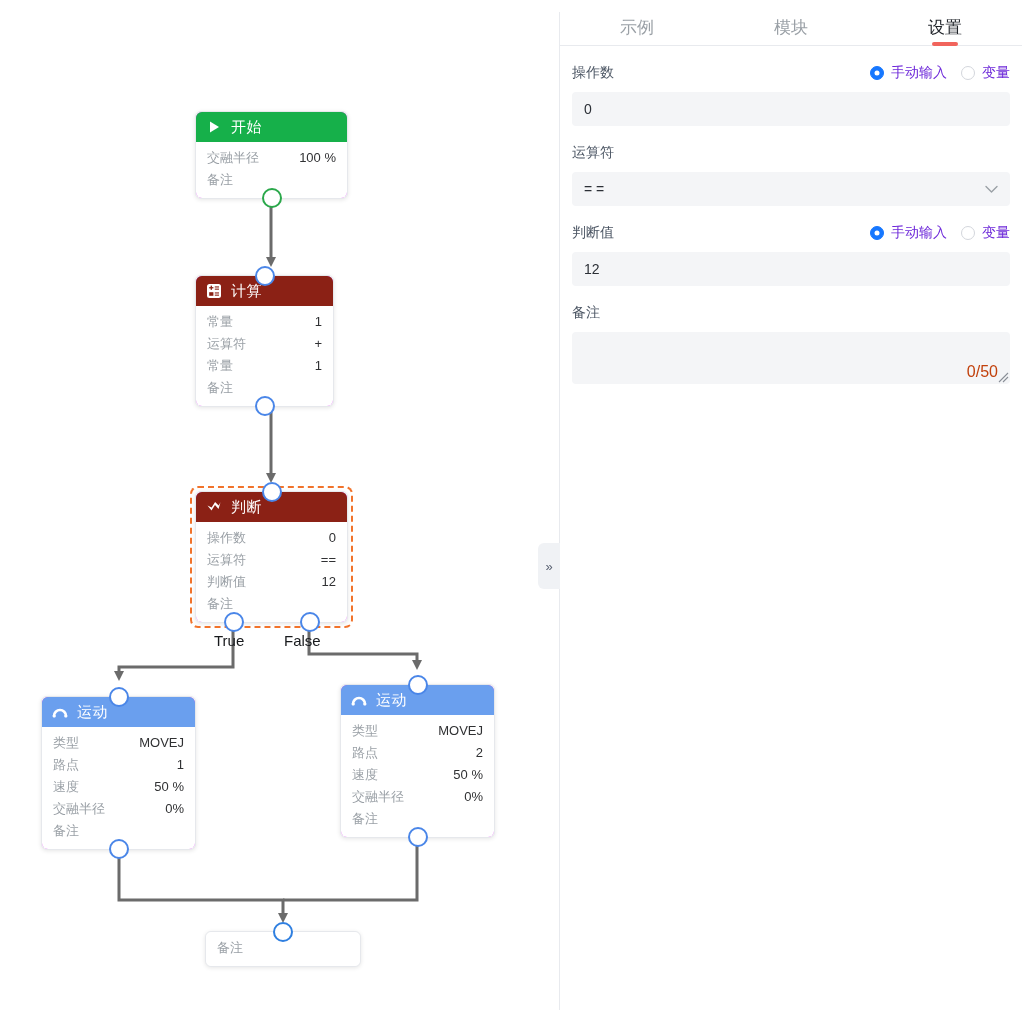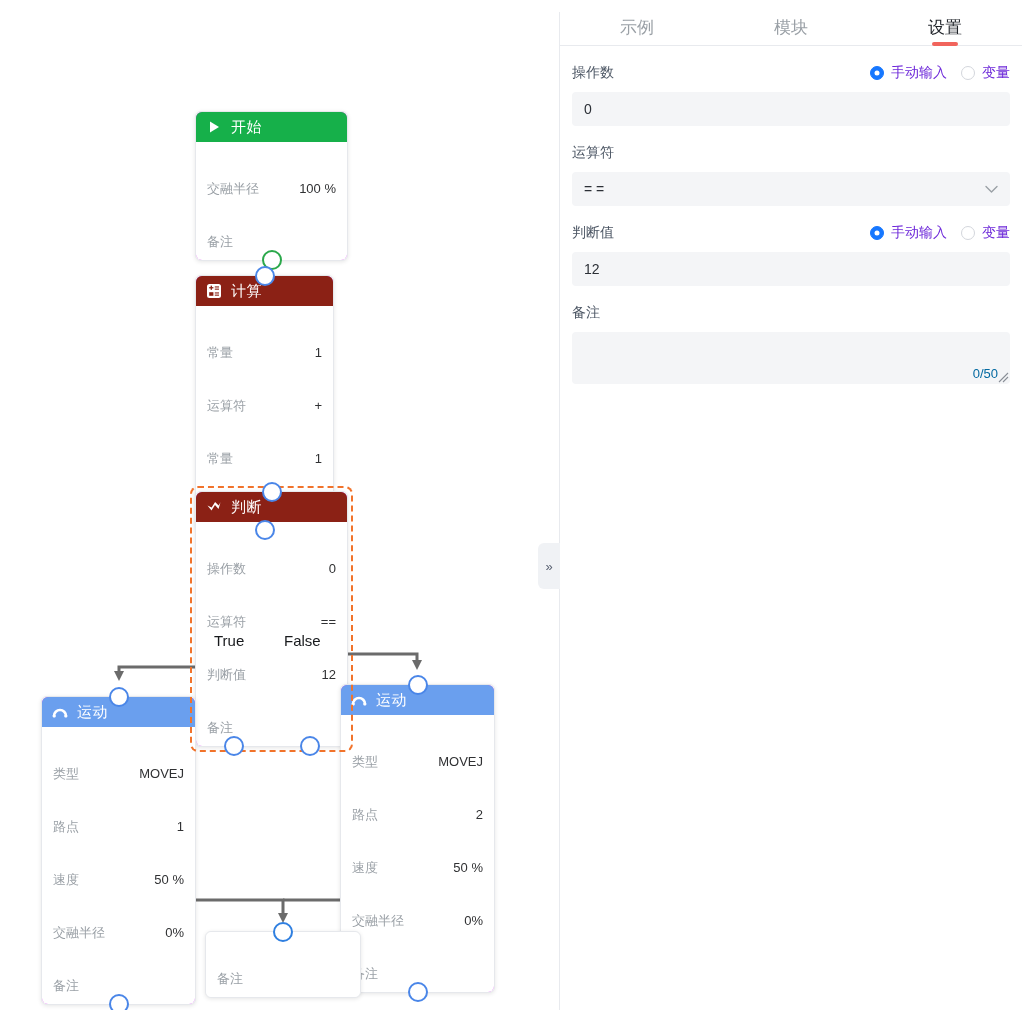--- a/index.html
+++ b/index.html
@@ -42,21 +42,21 @@
     padding: 0 10px;
     color: #ffffff;
     font-size: 15px;
     gap: 9px;
   }
   .node-header .hdr-title { letter-spacing: 0.5px; }
   .node-icon { width: 16px; height: 16px; display: block; flex: 0 0 16px; }
   .node-body { padding: 5px 11px 7px 11px; background: #fff; }
   .row {
     display: flex; justify-content: space-between; align-items: baseline;
-    font-size: 13px; line-height: 22px; padding: 0; margin-top: 31px;
+    font-size: 13px; line-height: 22px; padding: 0;
   }
   .row .k { color: #9aa0a6; }
   .row .v { color: #303133; }
 
   
   .port {
     position: absolute;
     width: 20px; height: 20px;
     border-radius: 50%;
     background: #ffffff;
@@ -186,21 +186,21 @@
     height: 52px;
     background: #f4f5f7;
     border-radius: 4px;
     padding: 6px 12px;
     font-size: 14px;
     color: #2b2f36;
     margin-bottom: 10px;
   }
   .counter {
     position: absolute; right: 12px; bottom: 3px;
-    font-size: 13px; color: #0369a1;
+    font-size: 16px; color: #c2410c;
   }
   .resize-grip {
     position: absolute; right: 1px; bottom: 1px;
     width: 12px; height: 12px;
     color: #8a8f98;
   }
 </style>
 </head>
 <body>
 

